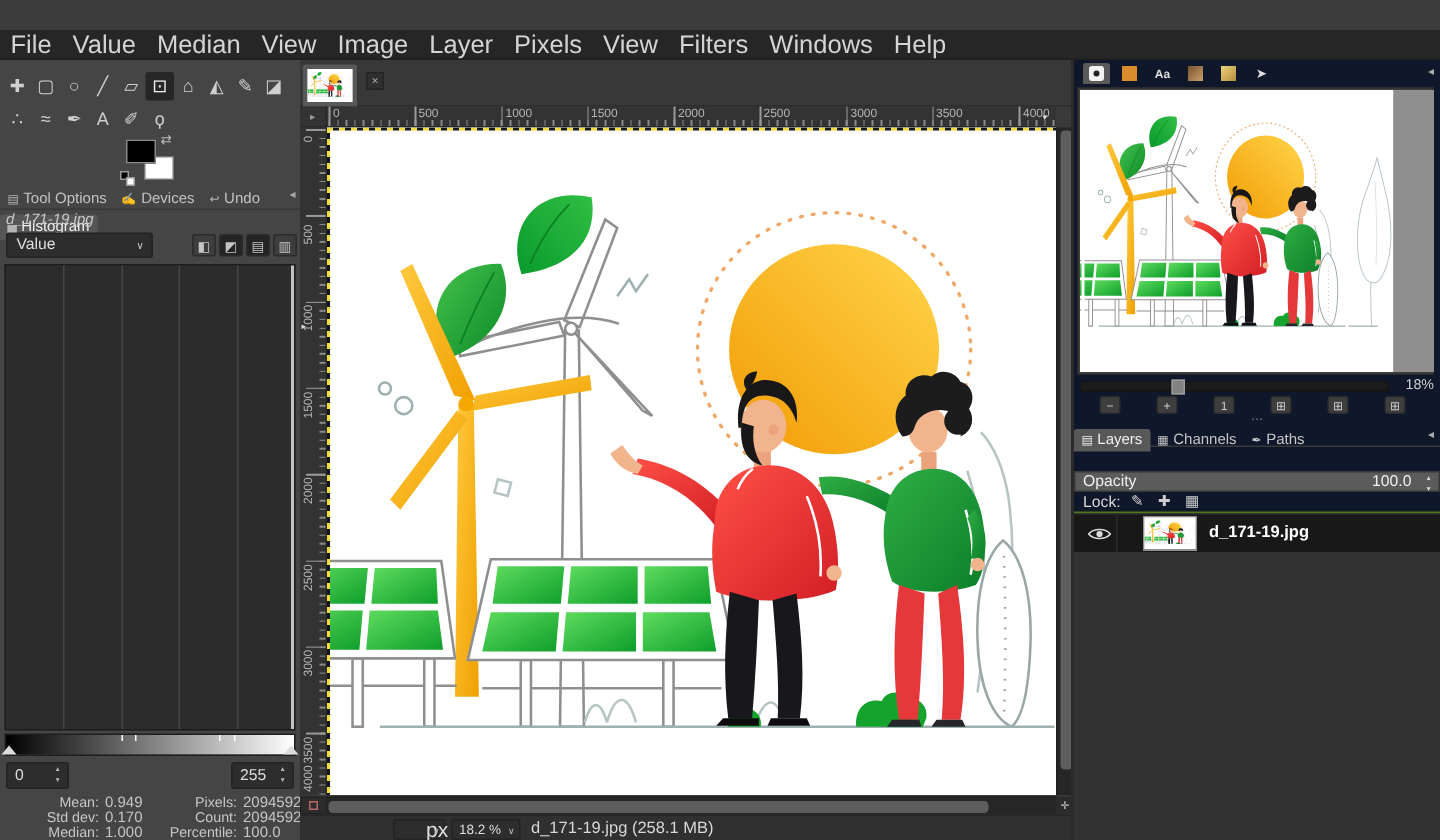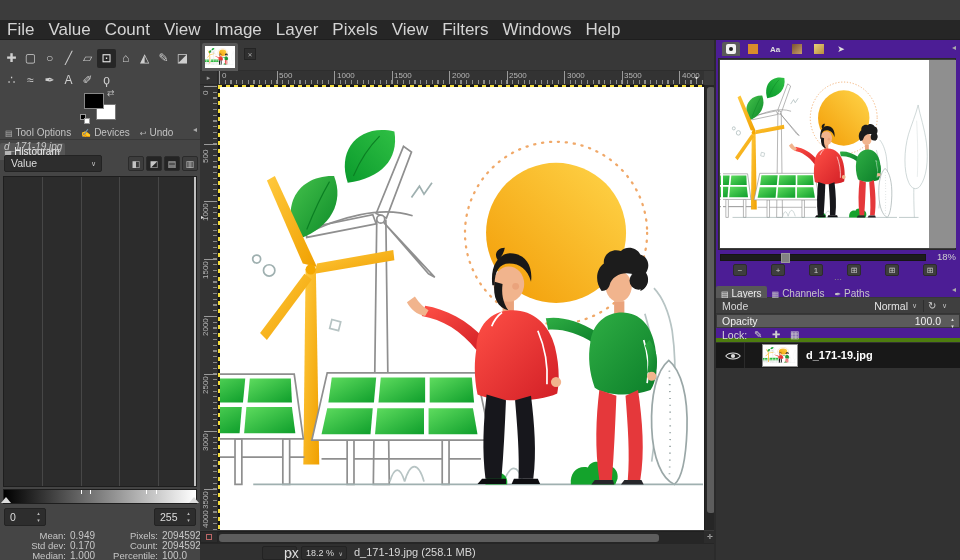--- a/index.html
+++ b/index.html
@@ -40,21 +40,21 @@
   .spinbox .val { position:absolute; left:5px; top:0; line-height:16px; font-size:10.5px; color:#ddd; }
   .spincol { position:absolute; right:2px; top:0; width:9px; height:16px; font-size:5px; color:#bbb;
              display:flex; flex-direction:column; align-items:center; justify-content:center; line-height:7px; }
 
   
   .ruler { background:#333333; }
   .rlabel { position:absolute; font-size:8px; color:#b5b5b5; }
   .vlabel { transform:rotate(-90deg); transform-origin:0 0; }
 
   
-  #rightdock { left:716px; top:40px; width:244px; height:520px; background:#4c1d95; }
+  #rightdock { left:716px; top:40px; width:244px; height:520px; background:#0f172a; }
   .navbtn { position:absolute; width:14px; height:12px; line-height:11px; text-align:center;
             background:#3e3e3e; border:1px solid #2c2c2c; border-radius:2px; font-size:8px; color:#ccc; }
   .ltab { display:inline-block; height:15px; line-height:15px; padding:0 5px; font-size:10px; color:#c5c5c5; }
   .ltab.active { background:#585858; color:#eee; border-radius:2px 2px 0 0; }
   .ltab .ticon { font-size:8px; margin-right:3px; }
   .chev { font-size:7px; color:#c0c0c0; }
 </style>
 </head>
 <body>
 
@@ -186,21 +186,21 @@
       <path d="M660,692 L692,692 L694,700 L654,700 Z" fill="#26262a"></path>
       <path d="M712,692 L742,692 L746,700 L706,700 Z" fill="#26262a"></path>
     </g>
   </defs>
 </svg>
 
 <div id="app">
 
 
   <div id="menubar" class="abs">
-    <span>File</span><span>Value</span><span>Count</span><span>View</span><span>Image</span><span>Layer</span><span>Pixels</span><span>View</span><span>Filters</span><span>Windows</span><span>Help</span>
+    <span>File</span><span>Value</span><span>Median</span><span>View</span><span>Image</span><span>Layer</span><span>Pixels</span><span>View</span><span>Filters</span><span>Windows</span><span>Help</span>
   </div>
 
   <div id="leftdock" class="abs">
 
     <div class="abs" style="left:2px;top:8px;width:196px">
       <span class="tool">✚</span><span class="tool">▢</span><span class="tool">○</span><span class="tool">╱</span><span class="tool">▱</span><span class="tool active">⊡</span><span class="tool">⌂</span><span class="tool">◭</span><span class="tool">✎</span><span class="tool">◪</span>
     </div>
     <div class="abs" style="left:2px;top:30px;width:196px">
       <span class="tool">∴</span><span class="tool">≈</span><span class="tool">✒</span><span class="tool">A</span><span class="tool">✐</span><span class="tool">ϙ</span>
     </div>
@@ -409,39 +409,31 @@
       <span class="navbtn" style="left:169px">⊞</span>
       <span class="navbtn" style="left:207px">⊞</span>
     </div>
     <div class="abs" style="left:0;top:238px;width:244px;height:5px;text-align:center;font-size:8px;line-height:4px;color:#8a8a8a">⋯</div>
 
     <div class="abs" style="left:0;top:243px;width:244px;height:15px;border-bottom:1px solid #383838">
       <span class="ltab active"><span class="ticon">▤</span><span>Layers</span></span><span class="ltab"><span class="ticon">▦</span><span>Channels</span></span><span class="ltab"><span class="ticon">✒</span><span>Paths</span></span>
       <span class="abs" style="right:4px;top:2px;font-size:8px;color:#aaa">◂</span>
     </div>
 
-    <div class="abs" style="left:0;top:258px;width:244px;height:16px;background:#3f3f3f;border-bottom:1px solid #343434">
-      <span class="abs" style="left:6px;top:0;line-height:16px;font-size:10.5px;color:#d8d8d8">Mode</span>
-      <span class="abs" style="left:136px;top:0;width:56px;text-align:right;line-height:16px;font-size:10.5px;color:#e4e4e4">Normal</span>
-      <span class="abs chev" style="left:196px;top:4px">∨</span>
-      <div class="abs" style="left:207px;top:2px;width:1px;height:12px;background:#2e2e2e"></div>
-      <span class="abs" style="left:212px;top:0;line-height:16px;font-size:10px;color:#cfcfcf">↻</span>
-      <span class="abs chev" style="left:226px;top:4px">∨</span>
-    </div>
 
     <div class="abs" style="left:0;top:274px;width:244px;height:14px;background:#5b5b5b;border:1px solid #393939">
       <span class="abs" style="left:5px;top:0;line-height:12px;font-size:10.5px;color:#f0f0f0">Opacity</span>
       <span class="abs" style="right:18px;top:0;line-height:12px;font-size:10.5px;color:#f0f0f0">100.0</span>
       <span class="spincol" style="right:2px;color:#ddd">
           <span>▴</span>
           <span>▾</span>
         </span>
     </div>
 
-    <div class="abs" style="left:0;top:288px;width:244px;height:14px;border-bottom:4px solid #4d7c0f">
+    <div class="abs" style="left:0;top:288px;width:244px;height:14px;border-bottom:1px solid #4d7c0f">
       <span class="abs" style="left:6px;top:0;line-height:14px;font-size:10.5px;color:#d8d8d8">Lock:</span>
       <span class="abs" style="left:38px;top:0;line-height:14px;font-size:10px;color:#cfcfcf">✎</span>
       <span class="abs" style="left:56px;top:0;line-height:14px;font-size:10px;color:#cfcfcf">✚</span>
       <span class="abs" style="left:74px;top:0;line-height:14px;font-size:10px;color:#cfcfcf">▦</span>
     </div>
 
     <div class="abs" style="left:0;top:302px;width:244px;height:218px;background:#323232">
       <div class="abs" style="left:0;top:1px;width:244px;height:25px;background:#181818">
         <svg class="abs" style="left:9px;top:8px" width="16" height="10" viewBox="0 0 20 12">
           <path d="M1,6 C5,1 15,1 19,6 C15,11 5,11 1,6 Z" fill="none" stroke="#dcdcdc" stroke-width="1.4"></path>

